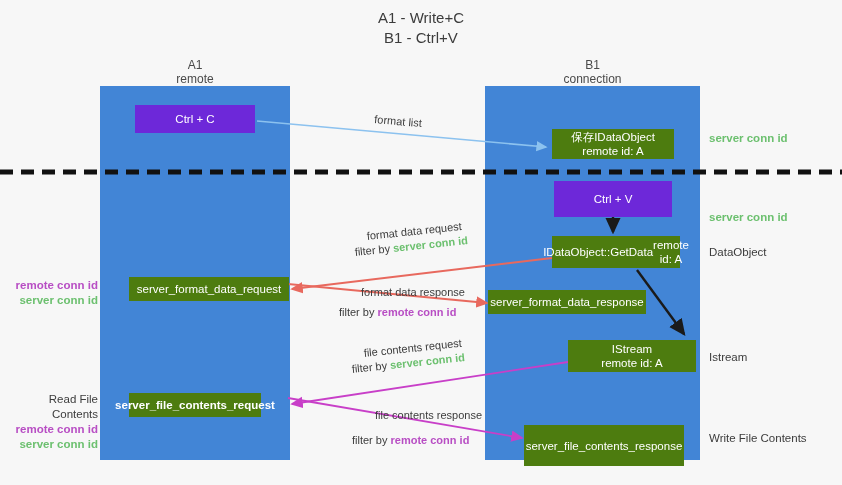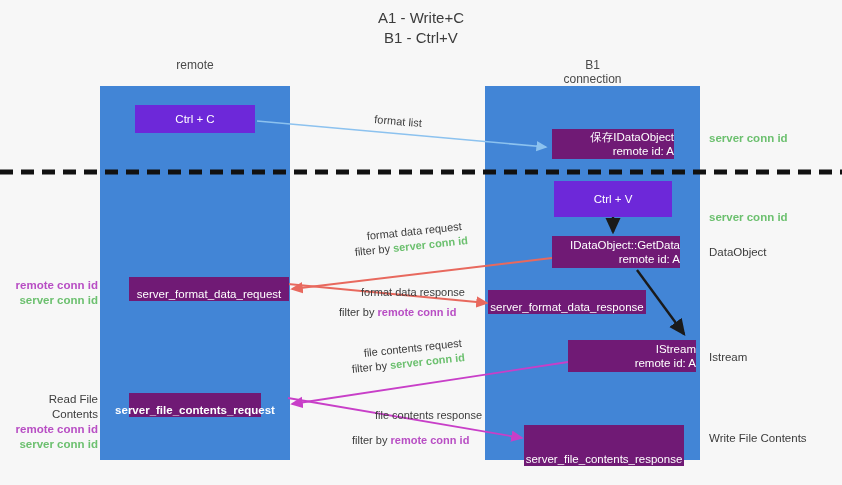--- a/index.html
+++ b/index.html
@@ -25,21 +25,21 @@
   .col-head .big{display:block;}
   .col-head .sub{display:block;}
 
   .lane{position:absolute;background:#4285d6;}
 
   .box{
     position:absolute;box-sizing:border-box;
     display:flex;align-items:center;justify-content:center;
     text-align:center;color:#ffffff;font-size:11.5px;line-height:14px;
   }
-  .box.orange{background:#701a75;align-items:flex-end;}
+  .box.orange{background:#4d7c0f;}
   .box.green{background:#6d28d9;}
 
   .sidelabel{position:absolute;font-size:11.5px;line-height:15px;color:#3c3c3c;}
   .sidelabel.bold-green{color:#6cc06f;font-weight:bold;}
 
   .arrowlabel{position:absolute;font-size:11px;line-height:15px;color:#3c3c3c;white-space:nowrap;}
   .arrowlabel .g{color:#6cc06f;font-weight:bold;}
   .arrowlabel .p{color:#b84ec4;font-weight:bold;}
   .rot{transform-origin:left top;}
   .leftblock{position:absolute;font-size:11.5px;line-height:15px;text-align:left;}
@@ -51,20 +51,21 @@
 <body>
 
 <div id="stage">
 
   <div class="title">
     <div>A1 - Write+C</div>
     <div>B1 - Ctrl+V</div>
   </div>
 
   <div class="col-head" style="left:100px;top:58px;width:190px;">
+    <span class="big">A1</span>
     <span class="sub">remote</span>
   </div>
   <div class="col-head" style="left:485px;top:58px;width:215px;">
     <span class="big">B1</span>
     <span class="sub">connection</span>
   </div>
 
   <div class="lane" style="left:100px;top:86px;width:190px;height:374px;"></div>
   <div class="lane" style="left:485px;top:86px;width:215px;height:374px;"></div>
 
@@ -104,21 +105,21 @@
 
   <div class="box orange" style="left:552px;top:129px;width:122px;height:30px;flex-direction:column;">
     <span>保存IDataObject</span>
     <span>remote id: A</span>
   </div>
 
   <div class="box green" style="left:554px;top:181px;width:118px;height:36px;">
     <span>Ctrl + V</span>
   </div>
 
-  <div class="box orange" style="left:552px;top:236px;width:128px;height:32px;flex-direction:column;">
+  <div class="box orange" style="left:552px;top:236px;width:128px;height:32px;flex-direction:row;">
     <span>IDataObject::GetData</span>
     <span>remote id: A</span>
   </div>
 
   <div class="box orange" style="left:568px;top:340px;width:128px;height:32px;flex-direction:column;">
     <span>IStream</span>
     <span>remote id: A</span>
   </div>
 
   <div class="box orange" style="left:129px;top:277px;width:160px;height:24px;">

